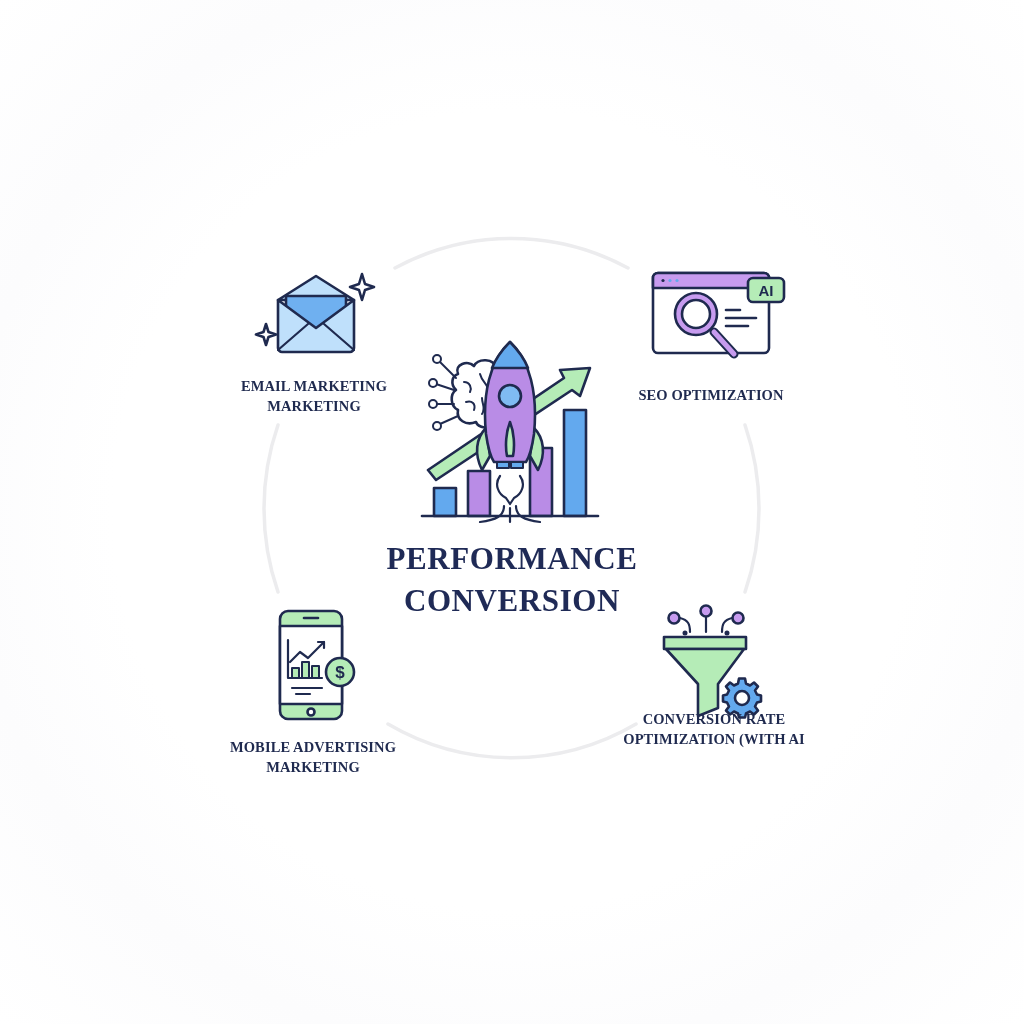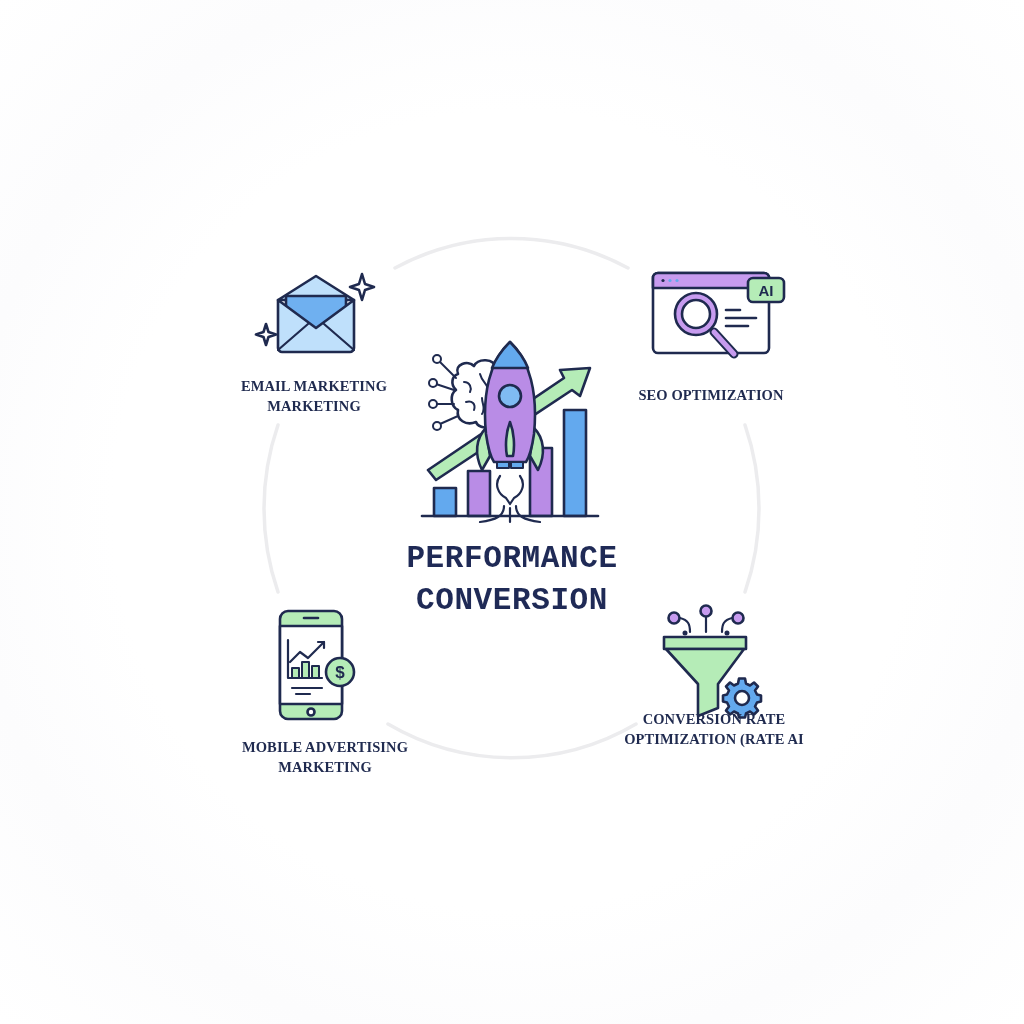--- a/index.html
+++ b/index.html
@@ -36,21 +36,21 @@
       text-align: center;
       letter-spacing: 0.1px;
       white-space: nowrap;
     }
     .title {
       position: absolute;
       left: 312px;
       top: 538px;
       width: 400px;
       text-align: center;
-      font-family: Liberation Mono, monospace;
+      font-family: Liberation Serif, serif;
       font-weight: 700;
       font-size: 31px;
       line-height: 42px;
       color: #1f2a56;
       letter-spacing: 0.6px;
     }
   </style>
 </head>
 <body>
 
@@ -181,21 +181,21 @@
         <polyline points="42,34 48,34 48,40" fill="none" stroke-width="2.2"></polyline>
 
         <line x1="16" y1="80" x2="46" y2="80" stroke-width="2.2"></line>
         <line x1="20" y1="86" x2="34" y2="86" stroke-width="2.2"></line>
 
         <circle cx="64" cy="64" r="14" fill="#b5ecb7"></circle>
       </g>
       <text x="64" y="70" text-anchor="middle" font-family="Liberation Sans, sans-serif" font-weight="700" font-size="17" fill="#1f2a4f">$</text>
     </svg>
   </div>
-  <div class="label" style="left:226px; top:737px; width:174px;margin-left:12px;">
+  <div class="label" style="left:226px; top:737px; width:174px;">
     <div>MOBILE ADVERTISING</div>
     <div>MARKETING</div>
   </div>
 
   <div class="node" style="left:660px; top:604px;">
     <svg width="110" height="116" viewBox="0 0 110 116">
       <g stroke="#1f2a4f" stroke-width="2.6" stroke-linejoin="round" stroke-linecap="round">
 
         <path d="M 20 14 C 28 16, 30 20, 30 28 M 46 12 L 46 28 M 72 14 C 64 16, 62 20, 62 28" fill="none" stroke-width="2.2"></path>
         <circle cx="14" cy="14" r="5.5" fill="#c79bef"></circle>
@@ -210,16 +210,16 @@
 
         <g transform="translate(82,94)">
           <path d="M -3 -18 L 3 -18 L 4 -13 L 8 -11 L 12 -14 L 16 -10 L 13 -6 L 15 -2 L 19 -1 L 19 5 L 15 6 L 13 10 L 16 14 L 12 18 L 8 15 L 4 17 L 3 21 L -3 21 L -4 17 L -8 15 L -12 18 L -16 14 L -13 10 L -15 6 L -19 5 L -19 -1 L -15 -2 L -13 -6 L -16 -10 L -12 -14 L -8 -11 L -4 -13 Z" fill="#63a9ee" transform="translate(0,-1.5)"></path>
           <circle cx="0" cy="0" r="7" fill="#ffffff"></circle>
         </g>
       </g>
     </svg>
   </div>
   <div class="label" style="left:616px; top:709px; width:196px;">
     <div>CONVERSION RATE</div>
-    <div>OPTIMIZATION (RATE AI</div>
+    <div>OPTIMIZATION (WITH AI</div>
   </div>
 
 </div>
 
 </body></html>

